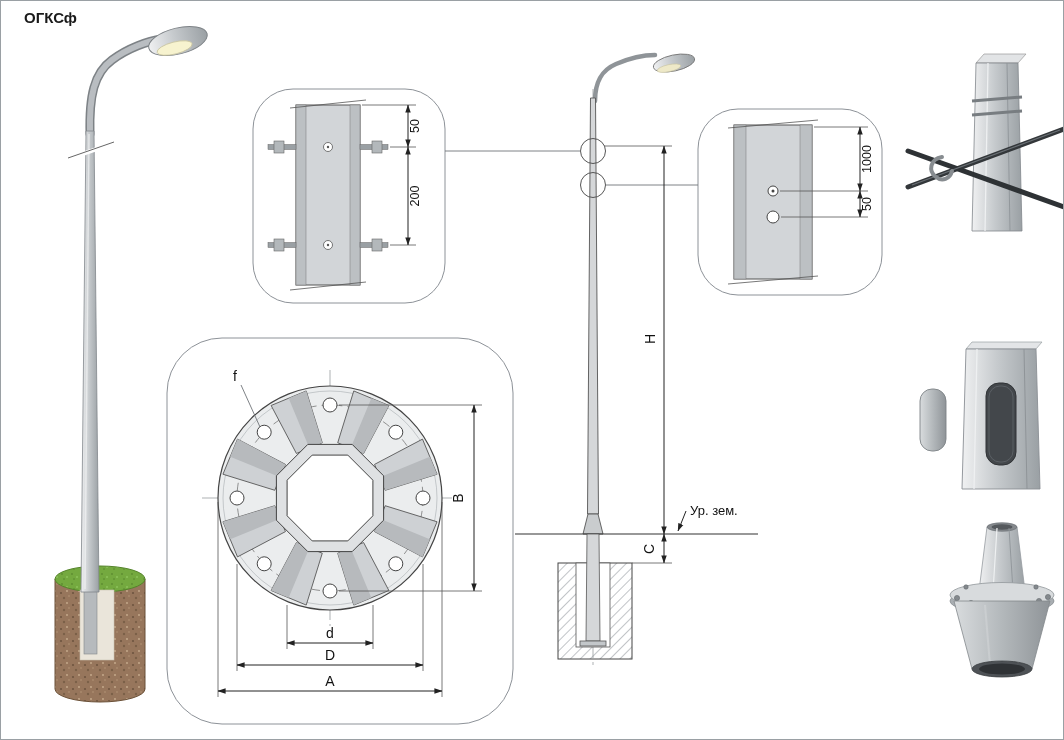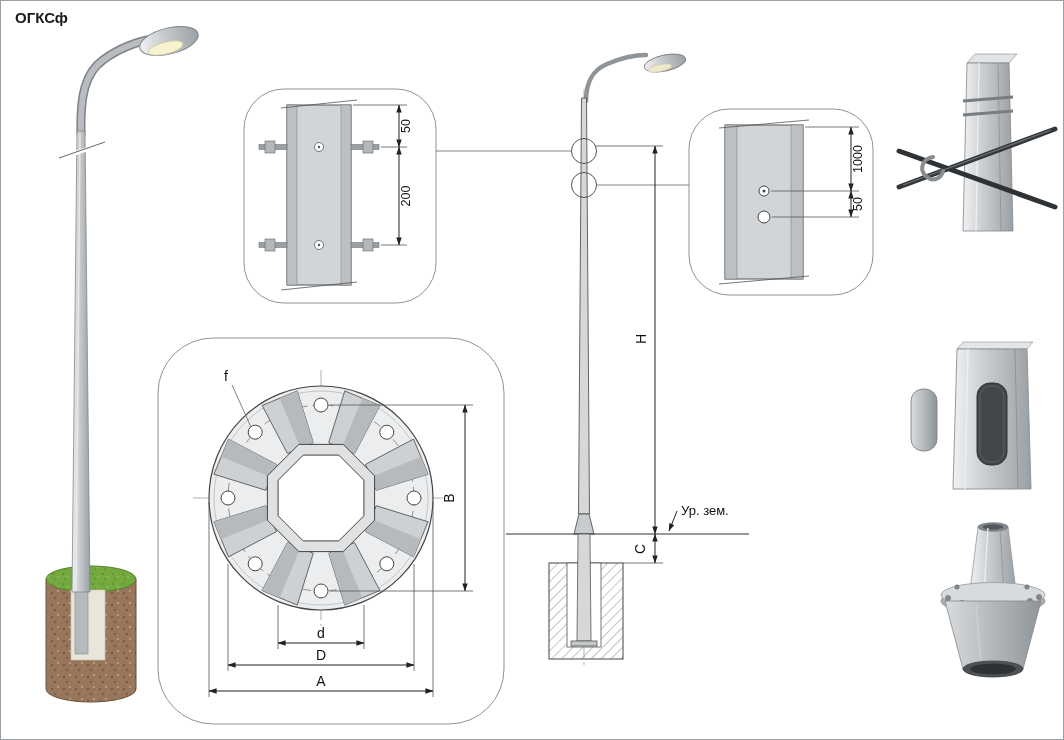--- a/index.html
+++ b/index.html
@@ -1,17 +1,17 @@
 <!DOCTYPE html>
 <html><head>
 <meta charset="utf-8">
 <style>
   html,body{margin:0;padding:0;background:#fff;}
   .canvas{position:relative;width:1064px;height:740px;border:1px solid #9aa0a4;box-sizing:border-box;background:#fff;overflow:hidden;
-          font-family:"Liberation Sans",sans-serif;}
+          font-family:"Liberation Sans",sans-serif;padding-left:9px;}
   svg{display:block}
   .title-text{font:bold 15px "Liberation Sans",sans-serif;fill:#1a1a1a;}
   .dim{font:12.5px "Liberation Sans",sans-serif;fill:#111;}
   .lbl{font:14px "Liberation Sans",sans-serif;fill:#111;}
   .ground-lbl{font:13px "Liberation Sans",sans-serif;fill:#111;}
   .ext{stroke:#555;stroke-width:0.8;fill:none;}
   .dim-line{stroke:#222;stroke-width:1;fill:none;}
   .cl{stroke:#8a8f94;stroke-width:0.7;stroke-dasharray:18 4 3 4;fill:none;}
   .callout{fill:#ffffff;stroke:#8d9298;stroke-width:1;}
   .leader{stroke:#6f7478;stroke-width:0.9;fill:none;}

